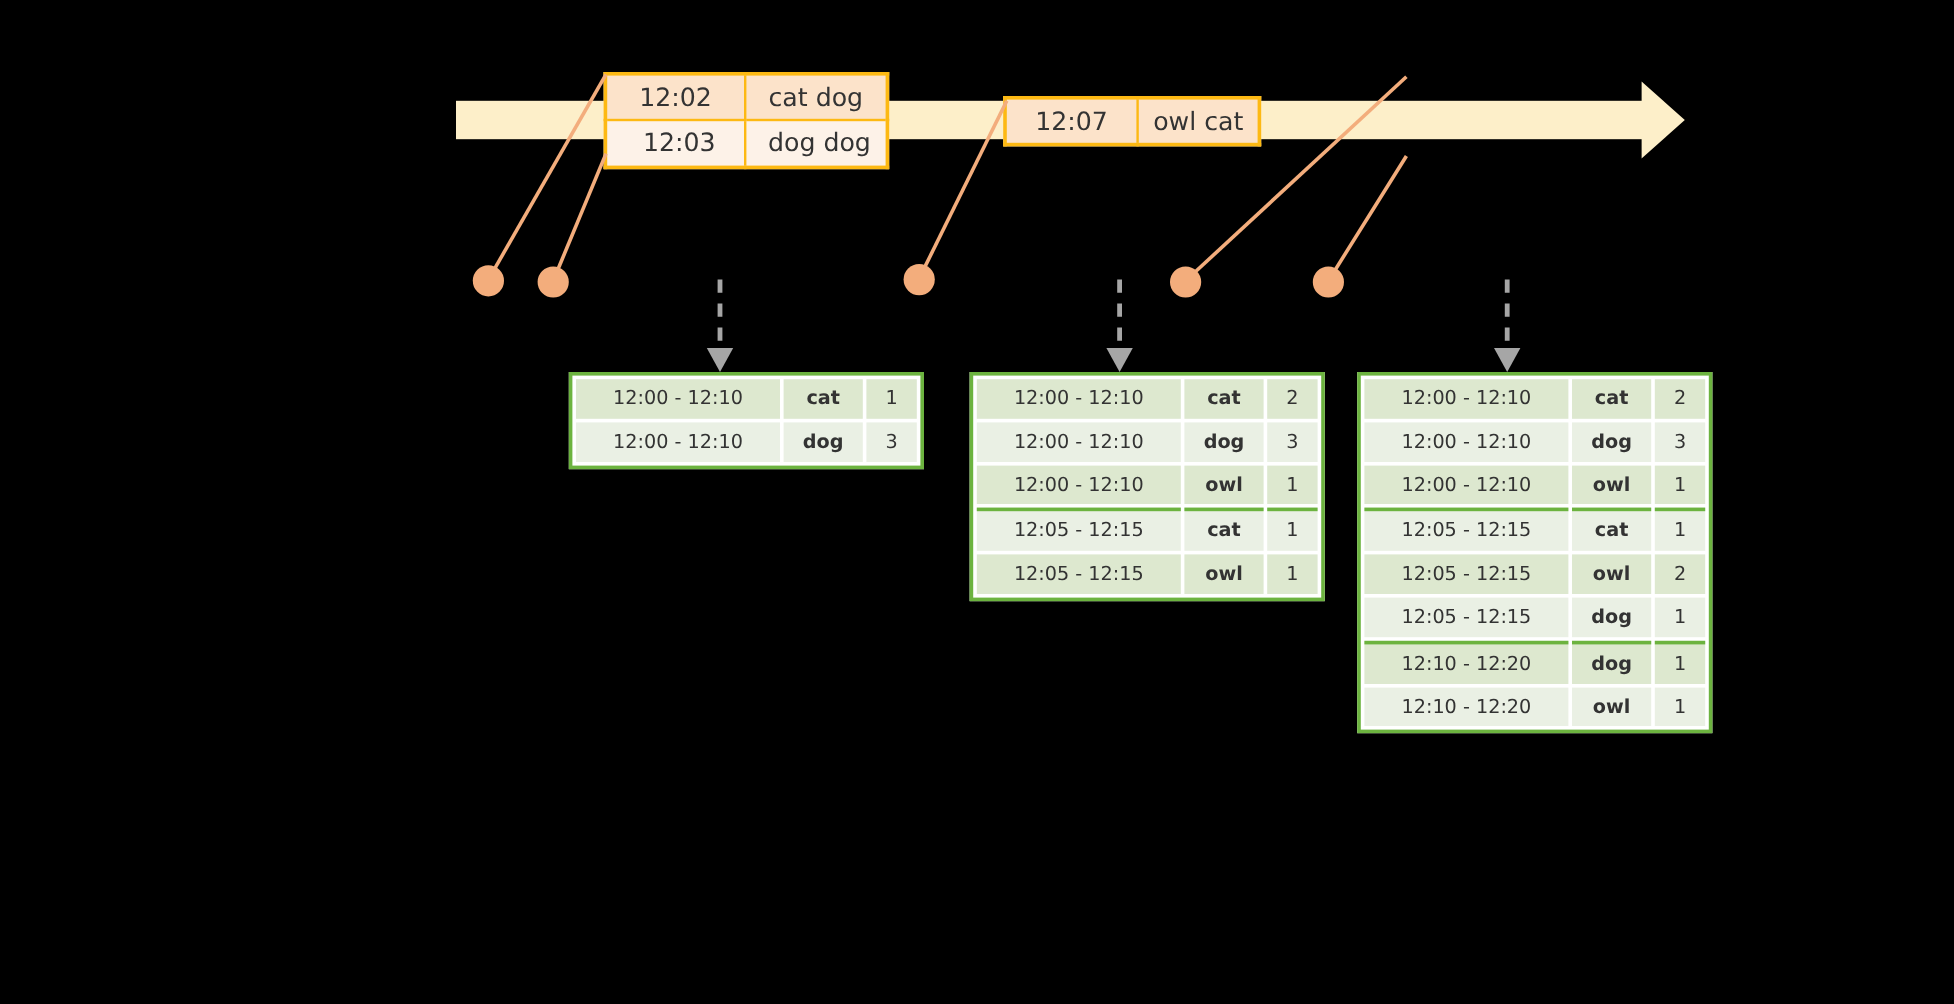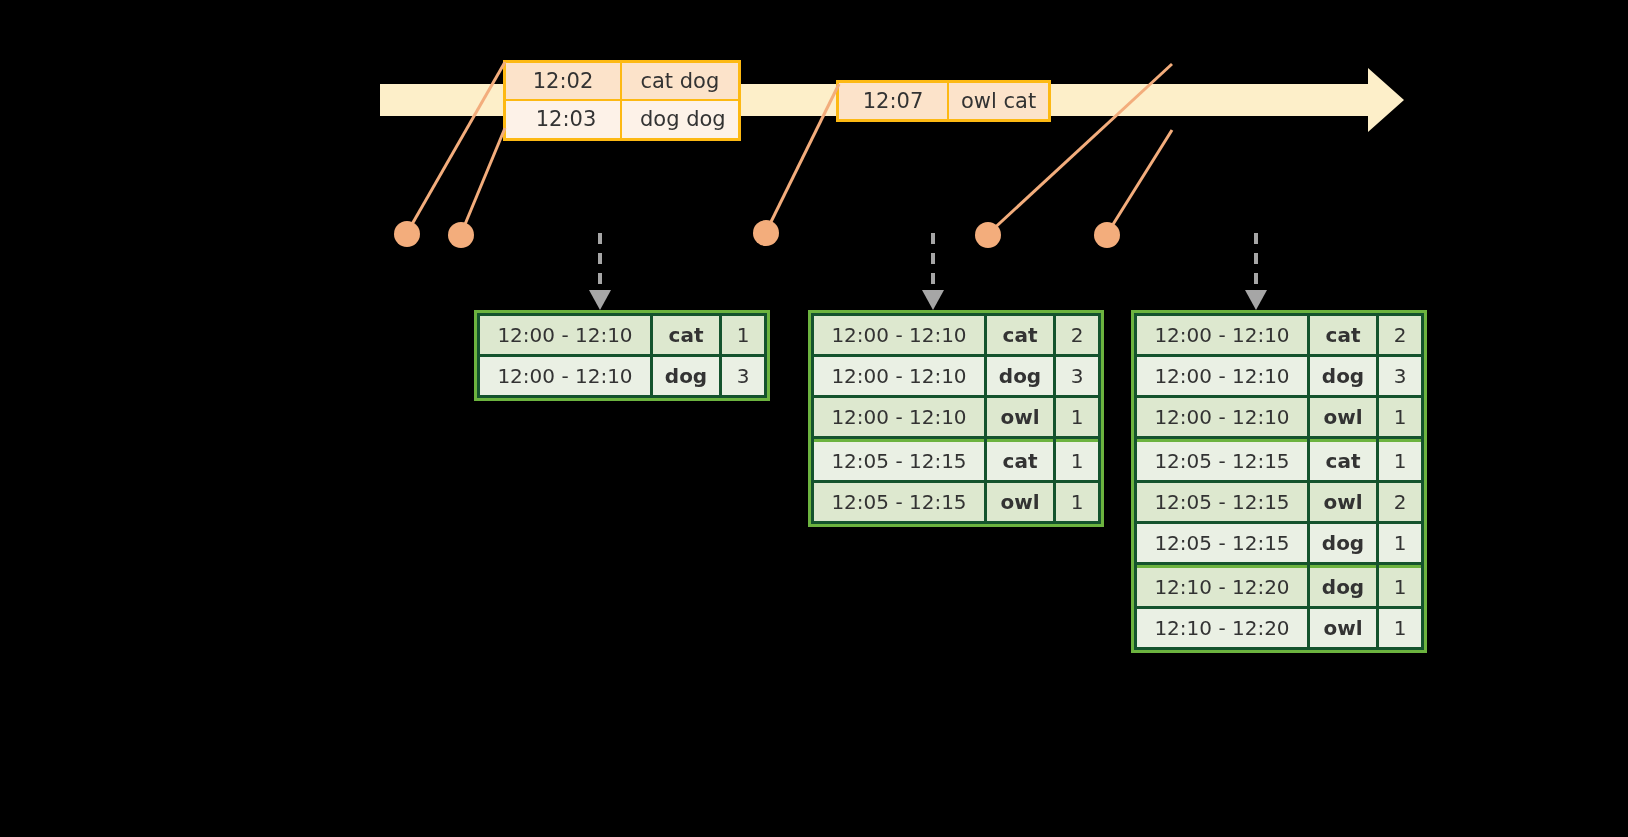--- a/index.html
+++ b/index.html
@@ -66,23 +66,23 @@
     width: 1628px;
     height: 837px;
     pointer-events: none;
   }
 
   
   .res-table {
     position: absolute;
     border-collapse: separate;
     border-spacing: 3px;
-    background: #14532d;
+    background: #ffffff;
     border: 3px solid #6cb33f;
-    font-size: 20px;
+    font-size: 16px;
     color: #333333;
   }
   .res-table td {
     text-align: center;
     padding: 6px 10px;
     white-space: nowrap;
     line-height: 1.3;
   }
   .res-table tr.band-a td { background: #dde8cf; }
   .res-table tr.band-b td { background: #eaf0e4; }

